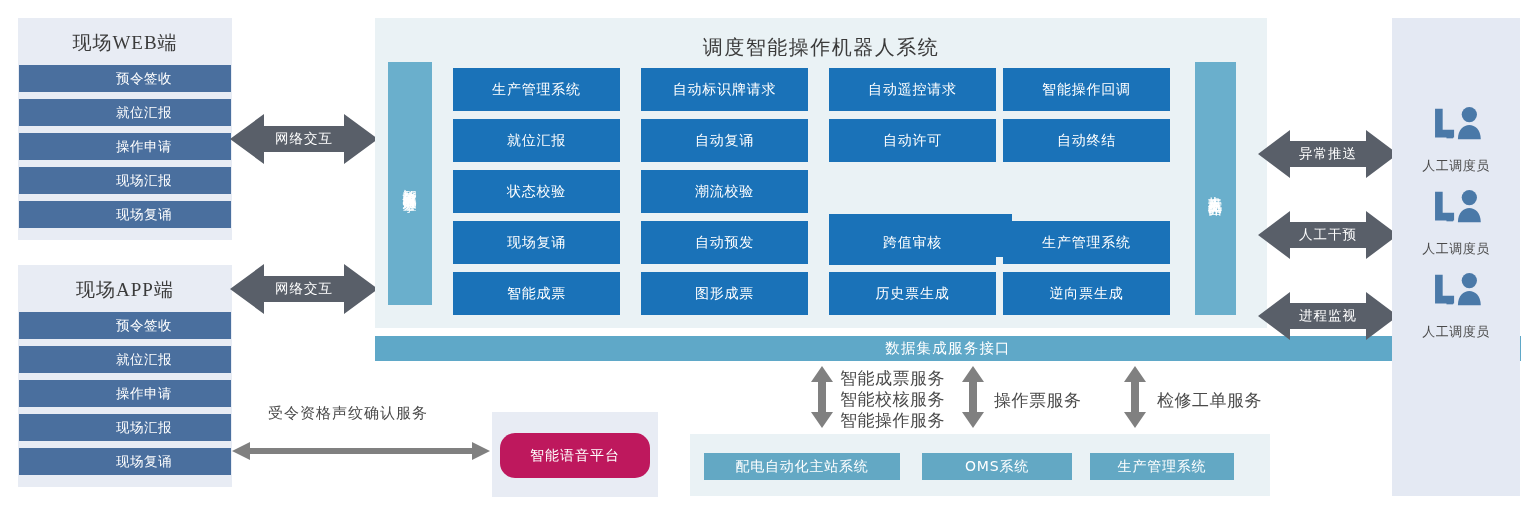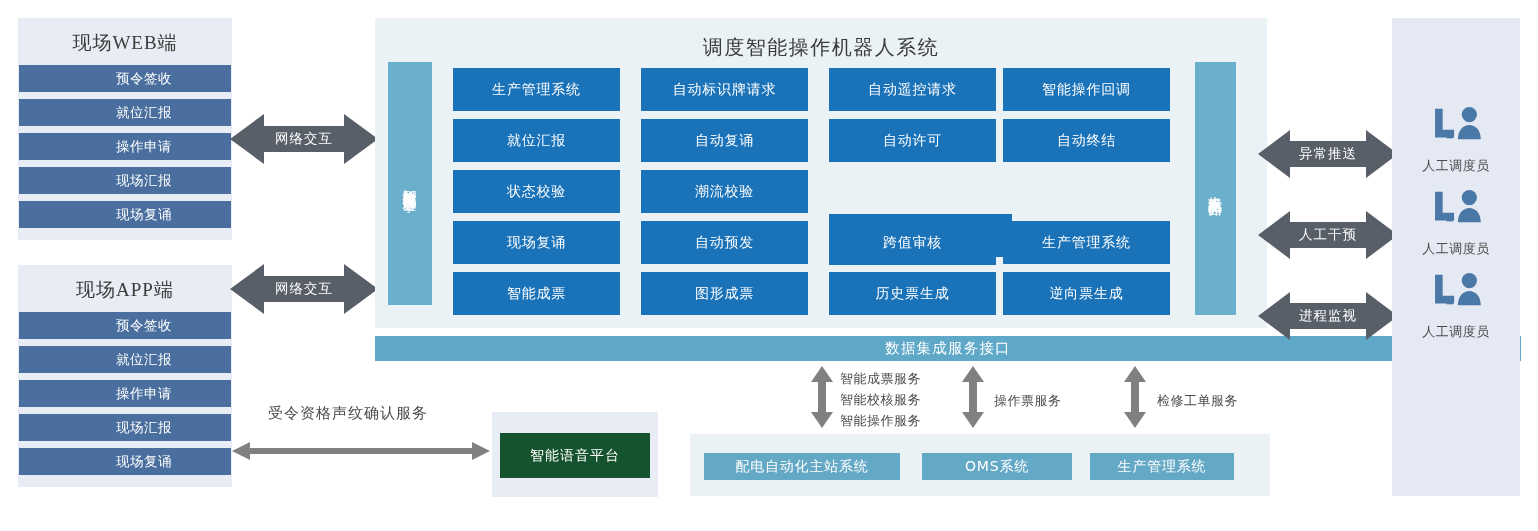--- a/index.html
+++ b/index.html
@@ -53,29 +53,29 @@
     display:flex;align-items:center;justify-content:center;letter-spacing:1.2px;
   }
 
   
   .sys-panel{background:#eaf2f5;}
   .sys-box{
     background:#63a8c4;color:#ffffff;font-size:14px;
     display:flex;align-items:center;justify-content:center;letter-spacing:.8px;
   }
   .svc-label{
-    font-size:13px;color:#4a4a4a;line-height:21px;letter-spacing:.5px;
+    font-size:17px;color:#4a4a4a;line-height:21px;letter-spacing:.5px;
     white-space:pre-line;
   }
 
   
   .voice-panel{background:#e8ecf4;}
   .voice-box{
-    background:#14532d;color:#ffffff;font-size:14px;
-    display:flex;align-items:center;justify-content:center;letter-spacing:1px;
+    background:#be185d;color:#ffffff;font-size:14px;
+    display:flex;align-items:center;justify-content:center;letter-spacing:1px;border-radius:15px;
   }
 
   
   .op-panel{background:#e4e9f3;}
   .op-item{display:flex;flex-direction:column;align-items:center;}
   .op-label{font-size:13px;color:#4a4a4a;margin-top:12px;letter-spacing:.5px;}
 
   
   .arrow-wrap{position:absolute;}
   .arrow-label{

